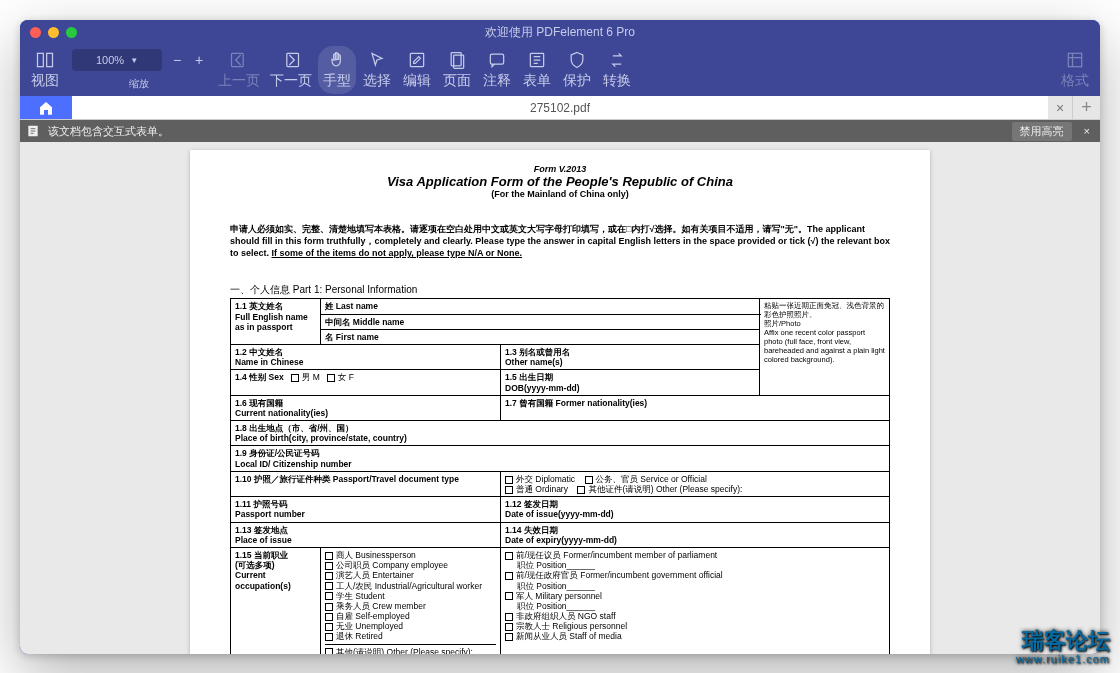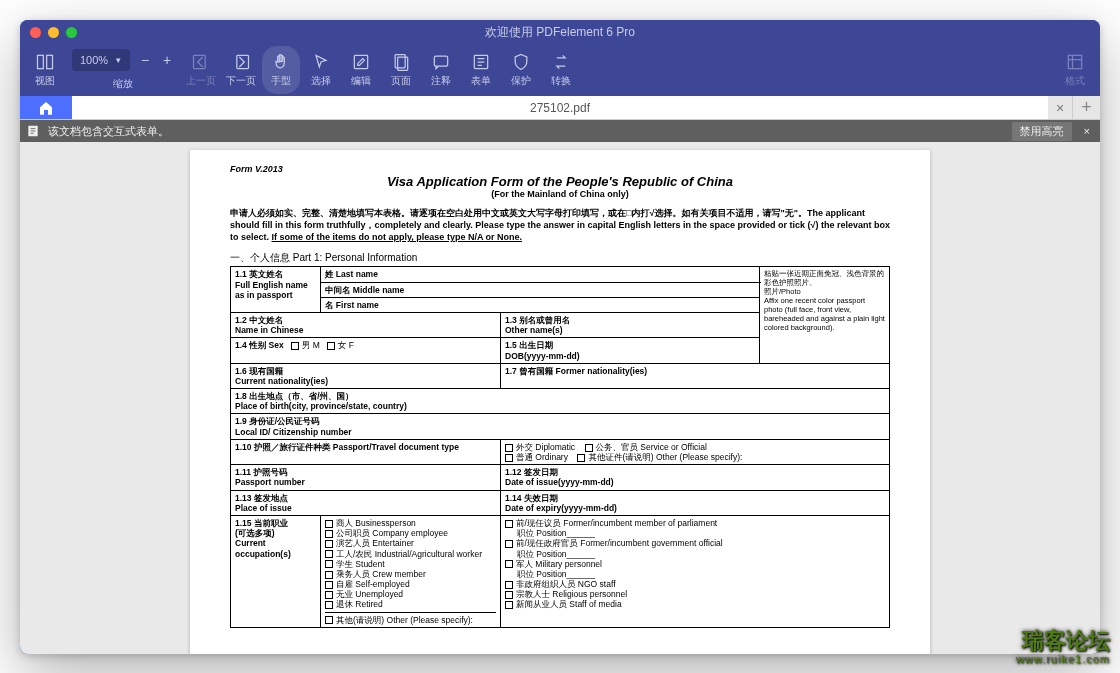--- a/index.html
+++ b/index.html
@@ -4,53 +4,53 @@
 <style>
 * { margin:0; padding:0; box-sizing:border-box; font-family:-apple-system,"Helvetica Neue",Arial,sans-serif; }
 body { background:#fff; }
 .window { position:relative; width:1080px; height:634px; margin:20px auto; border-radius:8px; box-shadow:0 20px 60px rgba(0,0,0,.3),0 2px 8px rgba(0,0,0,.2); overflow:hidden; background:#1d4ed8; }
 .titlebar { height:24px; background:#3d4795; display:flex; align-items:center; padding:0 10px; position:relative; }
 .traffic { display:flex; gap:7px; }
 .dot { width:11px; height:11px; border-radius:50%; }
 .dot.r { background:#ff5f57; } .dot.y { background:#febc2e; } .dot.g { background:#28c840; }
 .title { position:absolute; left:50%; transform:translateX(-50%); color:#c7cbea; font-size:12px; }
 .toolbar { height:52px; background:#3d4795; display:flex; align-items:center; padding:0 6px; gap:2px; }
-.tbtn { display:flex; flex-direction:column; align-items:center; justify-content:center; min-width:38px; height:48px; color:#c7cbea; font-size:10px; cursor:pointer; gap:2px; padding:0 4px;}
+.tbtn { display:flex; flex-direction:column; align-items:center; justify-content:center; min-width:38px; height:48px; color:#c7cbea; font-size:14px; cursor:pointer; gap:2px; padding:0 4px;}
 .tbtn.active { background:rgba(255,255,255,.12); border-radius:15px; }
 .tbtn svg { width:20px; height:20px; stroke:#c7cbea; fill:none; stroke-width:1.5; }
 .tbtn.dim svg { opacity:.45; } .tbtn.dim { color:#7a81b8; }
-.zoom { display:flex; align-items:center; background:rgba(0,0,0,.2); border-radius:4px; height:22px; padding:0 8px; color:#c7cbea; font-size:11px; gap:6px; margin:0 4px;}
+.zoom { display:flex; align-items:center; background:rgba(0,0,0,.2); border-radius:4px; height:22px; padding:0 24px; color:#c7cbea; font-size:11px; gap:6px; margin:0 4px;}
 .zoom .chev { font-size:8px; }
 .zbtn { width:22px; text-align:center; color:#c7cbea; font-size:14px; cursor:pointer; }
 .spacer { flex:1; }
 .tabbar { height:24px; background:#e6e6e6; display:flex; align-items:stretch; border-bottom:1px solid #ccc; }
 .hometab { width:52px; background:#4d6fff; display:flex; align-items:center; justify-content:center; }
 .hometab svg { width:16px; height:16px; fill:#fff; }
 .filetab { flex:1; display:flex; align-items:center; justify-content:center; color:#555; font-size:12px; background:#fff; }
 .tabx { width:24px; display:flex; align-items:center; justify-content:center; color:#777; font-size:14px; }
 .tabplus { width:28px; display:flex; align-items:center; justify-content:center; color:#888; font-size:18px; font-weight:300; border-left:1px solid #ccc;}
 .infobar { height:22px; background:#5f5f5f; display:flex; align-items:center; padding:0 6px; color:#eee; font-size:11px; gap:8px;}
 .infobar svg { width:14px; height:14px; fill:#eee; }
 .infobar .spacer { flex:1; }
 .infobar .btnlk { background:rgba(255,255,255,.15); padding:2px 8px; border-radius:2px; cursor:pointer;}
 .infobar .xb { cursor:pointer; padding:0 4px; }
 .viewport { height:512px; background:#e9e9e9; overflow:hidden; display:flex; justify-content:center; padding-top:8px; }
 .page { width:740px; background:#fff; box-shadow:0 1px 4px rgba(0,0,0,.25); padding:14px 40px; font-family:"Times New Roman",SimSun,serif; color:#000; font-size:9px; }
-.formver { text-align:left; font-style:italic; font-weight:bold; font-size:9px; }
+.formver { text-align:center; font-style:italic; font-weight:bold; font-size:9px; }
 .ht1 { text-align:center; font-size:17px; letter-spacing:8px; font-weight:bold; margin:2px 0;}
 .ht2 { text-align:center; font-style:italic; font-weight:bold; font-size:13px; }
 .ht3 { text-align:center; font-size:9px; font-weight:bold; }
-.instr { font-size:9px; margin:8px 0; line-height:1.35; }
+.instr { font-size:9px; margin:24px 0; line-height:1.35; }
 .instr b { font-weight:bold; }
 .sect { font-weight:normal; font-size:10px; margin-bottom:1px; }
 table.ft { width:100%; border-collapse:collapse; }
 table.ft td { border:1px solid #000; padding:2px 4px; font-size:8.5px; vertical-align:top; line-height:1.2; }
 .lab { font-weight:bold; }
 .cb { display:inline-block; width:8px; height:8px; border:1px solid #000; margin-right:3px; vertical-align:middle; }
-.watermark { position:absolute; bottom:8px; right:10px; color:#4d7c0f; font-family:"KaiTi",serif; text-shadow:0 0 4px #000,1px 1px 2px #000; text-align:right; line-height:1.1; }
+.watermark { position:absolute; bottom:8px; right:10px; color:#0369a1; font-family:"KaiTi",serif; text-shadow:0 0 4px #000,1px 1px 2px #000; text-align:right; line-height:1.1; }
 .watermark .l1 { font-size:22px; font-weight:bold;} .watermark .l2 { font-size:11px; letter-spacing:1px;}
 </style>
 </head>
 <body>
 
 <div class="window">
   <div class="titlebar">
     <div class="traffic">
       <div class="dot r"></div>
       <div class="dot y"></div>

